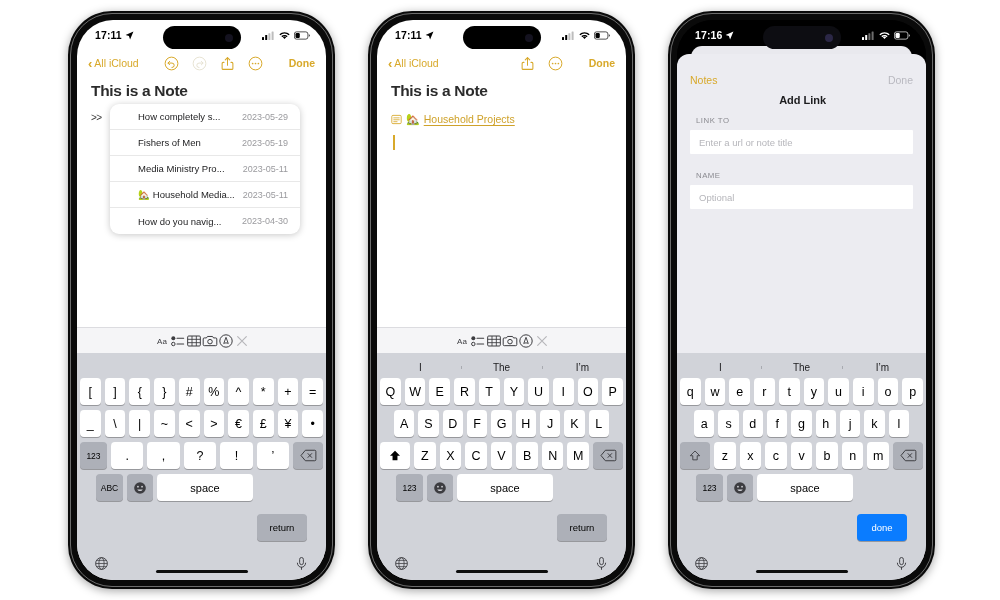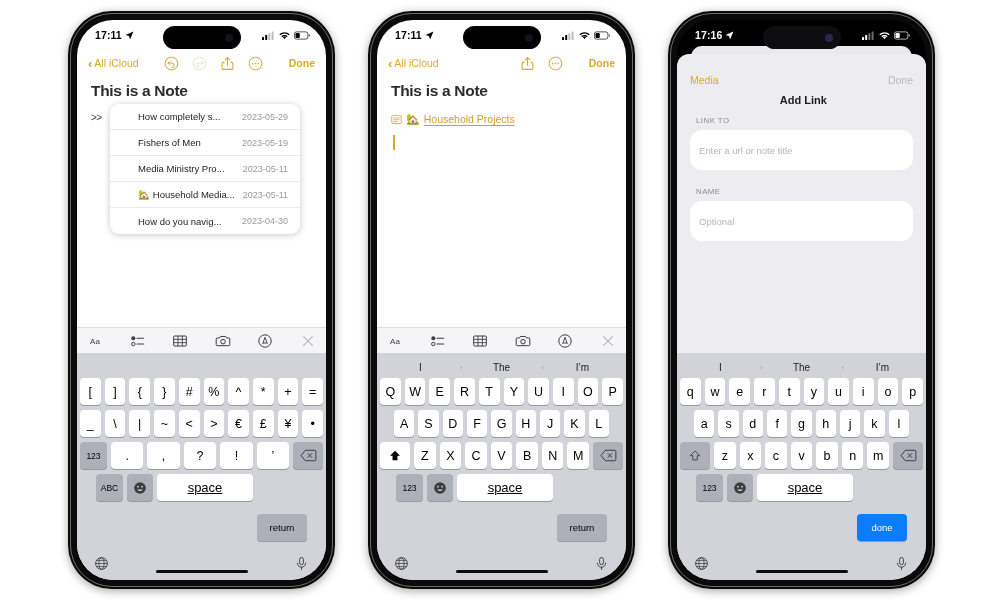--- a/index.html
+++ b/index.html
@@ -112,21 +112,21 @@
     cursor: pointer;
   }
   .caret {
     margin-top: 10px; margin-left: 2px;
     width: 1.5px; height: 15px; background: #d8a92b;
   }
 
   
   .edit-toolbar {
     flex: 0 0 26px; background: #f5f5f7;
-    display: flex; align-items: center; justify-content: space-between;
+    display: flex; align-items: center; justify-content: center;
     padding: 0 10px; border-top: .5px solid #dcdce0;
   }
   .et-icon { width: 16px; height: 16px; cursor: pointer; }
 
   
   .keyboard {
     flex: 0 0 auto; background: #d1d3d9;
     padding: 3px 3px 0 3px;
     display: flex; flex-direction: column;
   }
@@ -147,21 +147,21 @@
     height: 27px; min-width: 20px; flex: 1;
     display: flex; align-items: center; justify-content: center;
     font-size: 12.5px; color: #000;
     box-shadow: 0 1px 0 rgba(0,0,0,.28);
     cursor: pointer; user-select: none;
   }
   .key.dark { background: #adb0b8; }
   .key.small { font-size: 8.5px; }
   .key.blue { background: #0a7cff; color: #fff; font-size: 10.5px; }
   .key.wide-return { flex: 0 0 50px; font-size: 9.5px; margin-top: 40px; }
-  .key.space { flex: 0 0 96px; font-size: 13px; text-decoration: underline; }
+  .key.space { flex: 0 0 96px; font-size: 11px; }
   .key.fn { flex: 0 0 27px; }
   .key.fn-sm { flex: 0 0 26px; }
   .key.shift { flex: 0 0 30px; }
   .key.del { flex: 0 0 30px; }
   .krow.pad { padding: 0 14px; }
 
   .kb-bottom {
     height: 34px; display: flex; align-items: center;
     justify-content: space-between; padding: 0 14px 0 14px;
     position: relative;
@@ -192,21 +192,21 @@
   }
   .sheet-cancel { color: #d8a92b; cursor: pointer; }
   .sheet-title { font-weight: bold; color: #1c1c1e; font-size: 11px; margin-top: 40px; }
   .sheet-done { color: #b9b9c0; font-weight: 500; cursor: pointer; }
   .sheet-body { flex: 1; padding: 10px 13px 0 13px; }
   .field-label {
     font-size: 7.8px; color: #8a8a90; letter-spacing: .5px;
     margin: 0 0 5px 6px;
   }
   .field-input {
-    background: #fff; border-radius: 12px; height: 40px;
+    background: #fff; border-radius: 1px; height: 24px;
     display: flex; align-items: center; padding: 0 9px;
     font-size: 9.5px; color: #b6b6bb; cursor: text;
   }
   .field-gap { height: 17px; }
 </style>
 </head>
 <body>
 
 <div class="stage">
 
@@ -605,21 +605,21 @@
             <rect x="2.4" y="2.4" width="7" height="8.2" rx="2" fill="#fff"></rect>
             <path d="M24.2 4.4v4.2a2.3 2.3 0 0 0 0-4.2z" fill="#fff"></path>
           </svg>
         </div>
       </div>
 
       <div class="sheet-peek"></div>
 
       <div class="sheet">
         <div class="sheet-head">
-          <span class="sheet-cancel">Media</span>
+          <span class="sheet-cancel">Notes</span>
           <span class="sheet-title">Add Link</span>
           <span class="sheet-done">Done</span>
         </div>
         <div class="sheet-body">
           <div class="field-label">LINK TO</div>
           <div class="field-input">Enter a url or note title</div>
           <div class="field-gap"></div>
           <div class="field-label">NAME</div>
           <div class="field-input">Optional</div>
         </div>

